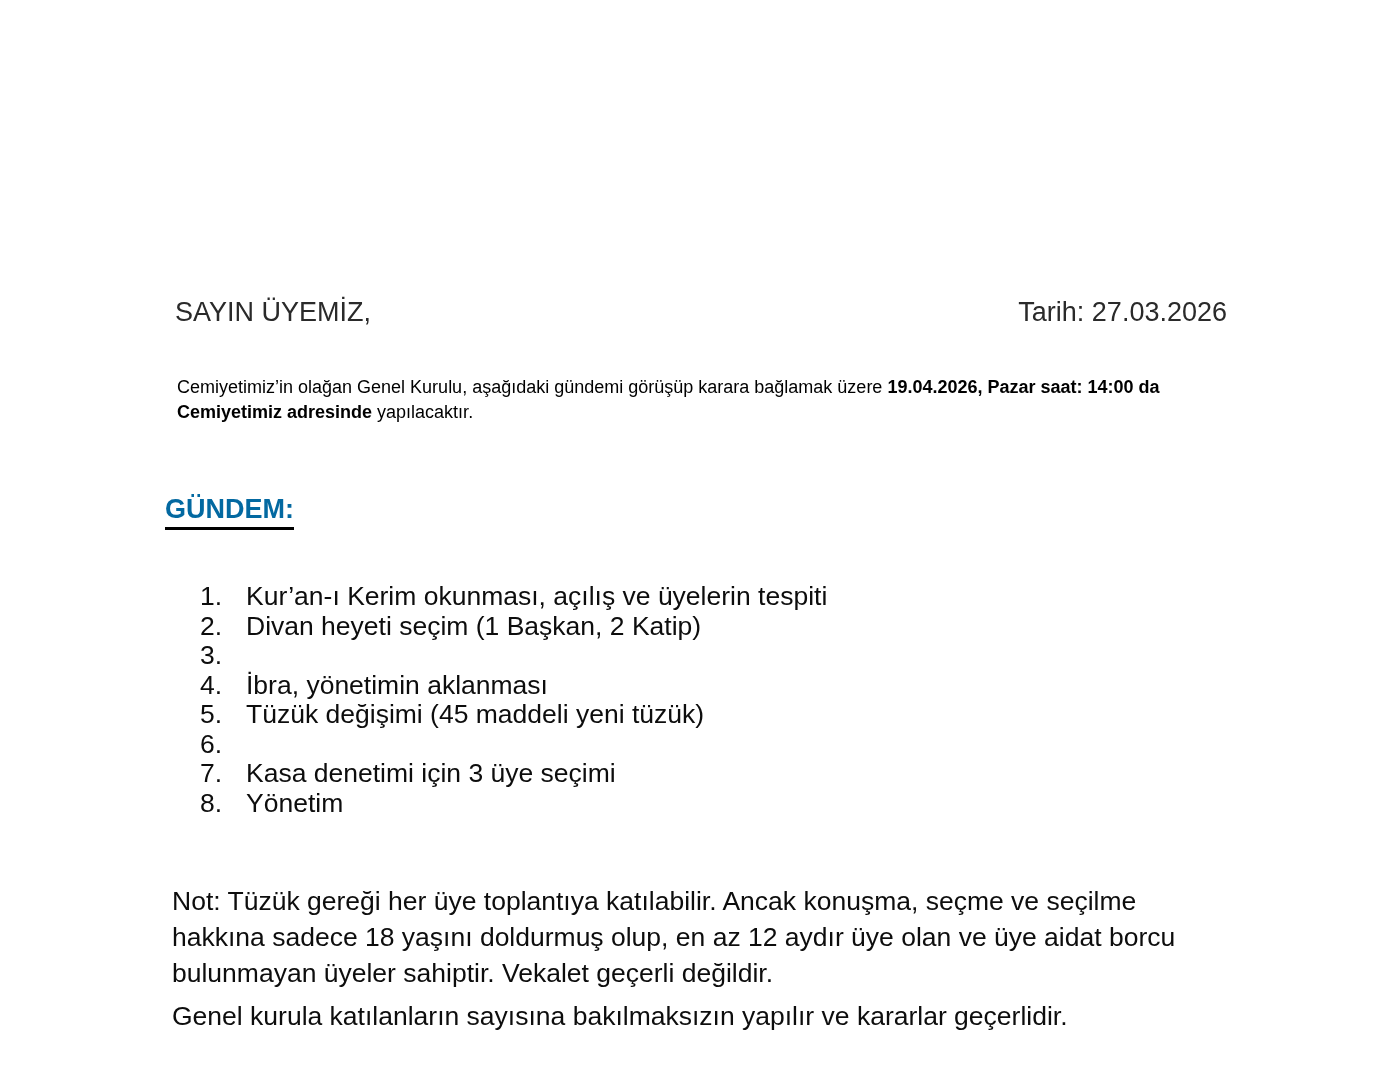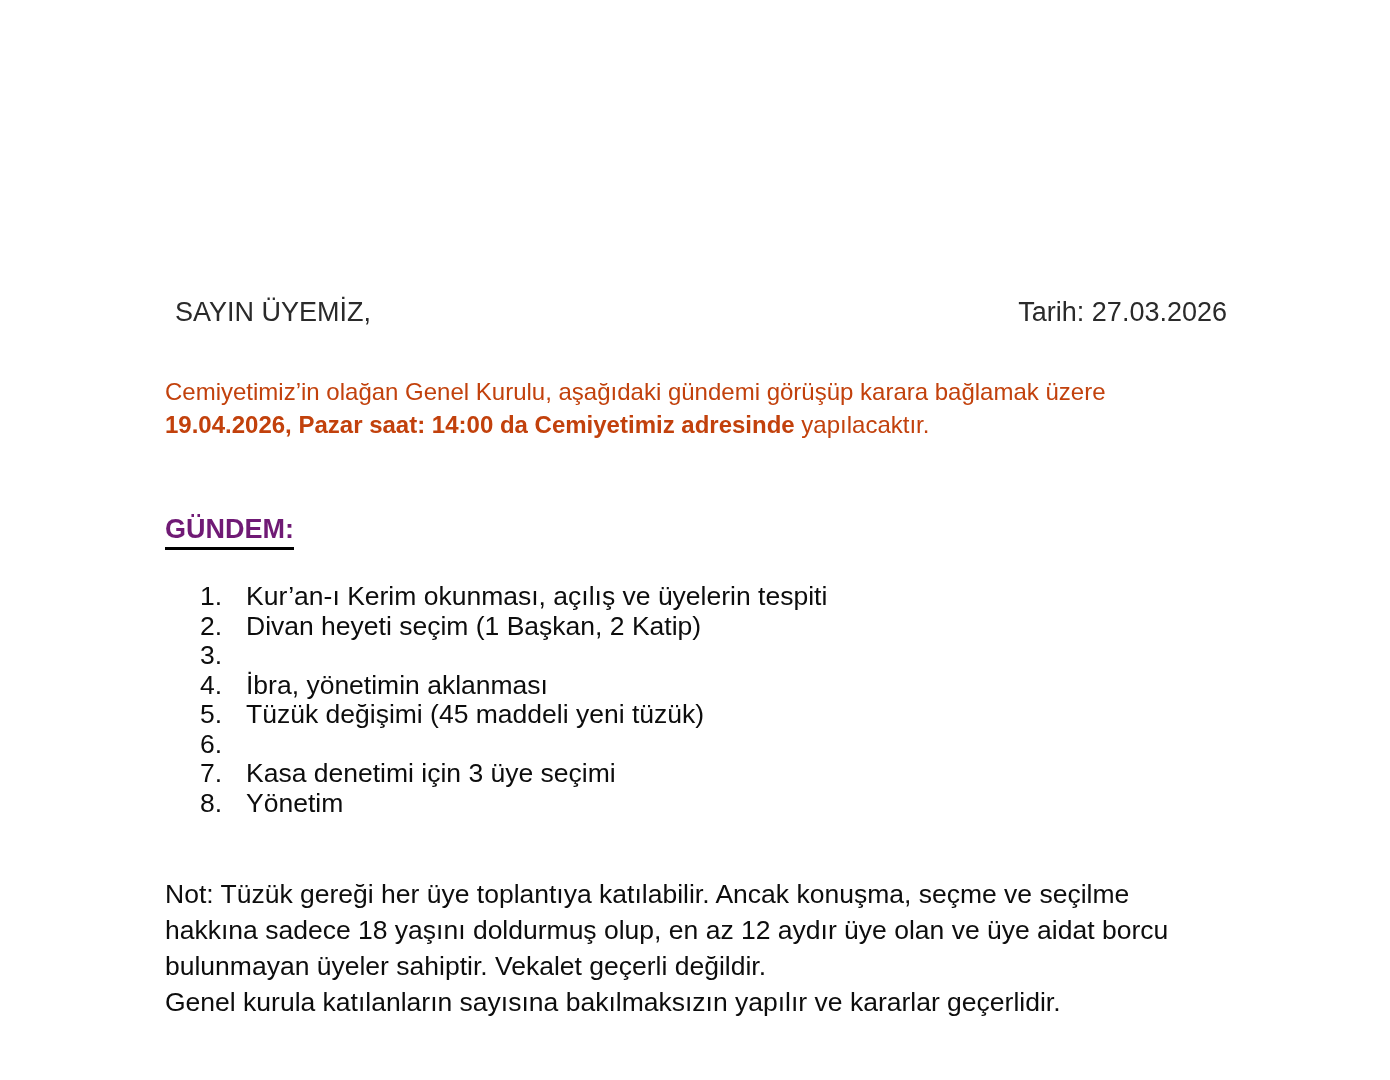--- a/index.html
+++ b/index.html
@@ -57,41 +57,40 @@
   .salutation {
     padding-left: 10px;
   }
   .date-line {
     white-space: nowrap;
   }
 
   
   .intro-para {
     position: absolute;
-    left: 165px;
+    left: 177px;
     top: 375px;
     width: 1035px;
-    font-size: 24px;
+    font-size: 18px;
     line-height: 1.38;
-    color: #c2410c;
+    color: #000000;
   }
   .intro-para .b {
     font-weight: bold;
   }
 
   
   .agenda-heading {
     position: absolute;
     left: 165px;
     top: 493px;
     font-size: 27px;
     font-weight: bold;
-    color: #701a75;
+    color: #0369a1;
     line-height: 1.2;
-    margin-top: 20px;
   }
   .agenda-heading .heading-inner {
     display: inline-block;
     border-bottom: 3px solid #000000;
     padding-bottom: 2px;
   }
 
   
   .agenda-list {
     position: absolute;
@@ -123,21 +122,21 @@
   .footnote {
     position: absolute;
     left: 165px;
     top: 876px;
     width: 1045px;
     font-size: 26.5px;
     line-height: 1.36;
     color: #0d0d0d;
   }
   .footnote p {
-    margin: 0;
+    margin: 7px;
   }
 </style>
 </head>
 <body>
 
 <div class="page">
 
 
   <div class="salutation-row">
     <span class="salutation">SAYIN ÜYEMİZ,</span>

